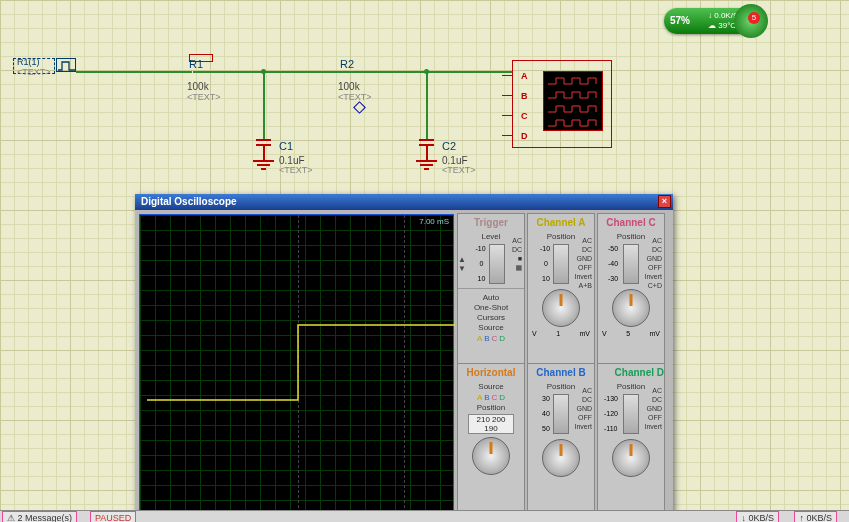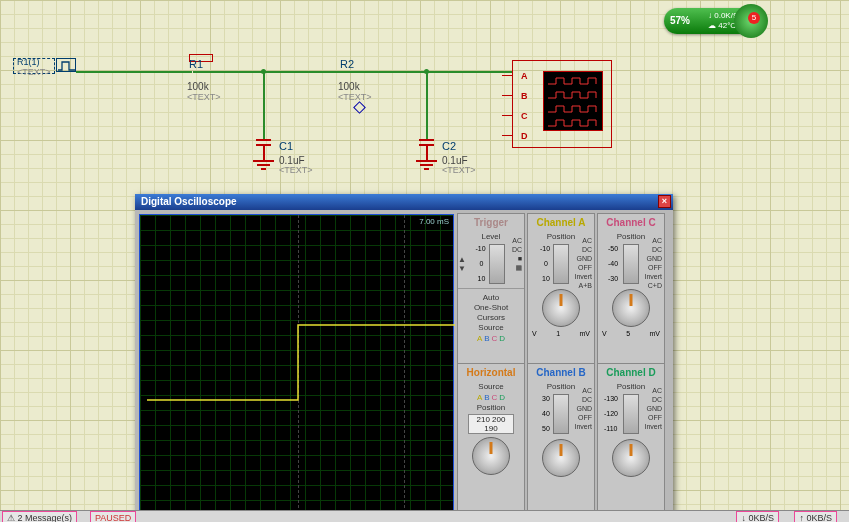--- a/index.html
+++ b/index.html
@@ -116,21 +116,21 @@
 .col2{left:392px;}
 .col3{left:462px;}
 .panel-hdr{
   text-align:center;font-size:10px;font-weight:bold;
   padding:3px 0;
 }
 .hdr-trigger{color:#a88;text-align:center;}
 .hdr-chA{color:#b8a800;}
 .hdr-chB{color:#2566c6;}
 .hdr-chC{color:#c84c7a;}
-.hdr-chD{color:#1a9c5a;}
+.hdr-chD{color:#1a9c5a;text-align:right;}
 .hdr-horiz{color:#d47a1a;}
 .knob{
   width:38px;height:38px;border-radius:50%;
   background:radial-gradient(#f0f0f0 0%, #bbb 55%, #888 100%);
   border:1px solid #666; margin:3px auto; position:relative;
 }
 .knob::after{
   content:""; position:absolute; left:50%; top:4px; width:3px; height:12px;
   background:#d47a1a; transform:translateX(-50%);
 }
@@ -250,21 +250,21 @@
   <span class="chlabel" style="top:70px;">D</span>
   <div class="stub" style="top:14px;"></div>
   <div class="stub" style="top:34px;"></div>
   <div class="stub" style="top:54px;"></div>
   <div class="stub" style="top:74px;"></div>
 </div>
 
 <div class="pill">
   <span class="pct">57%</span>
   <span class="row" style="top:3px;">↓ <span>0.0K/S</span></span>
-  <span class="row" style="top:13px;">☁ <span>42°C</span></span>
+  <span class="row" style="top:13px;">☁ <span>39°C</span></span>
   <div class="ball"></div>
   <div class="badge">5</div>
 </div>
 
 <div class="osc-window">
   <div class="osc-title">
     <span>Digital Oscilloscope</span>
     <div class="osc-close">×</div>
   </div>
   <div class="osc-body">

